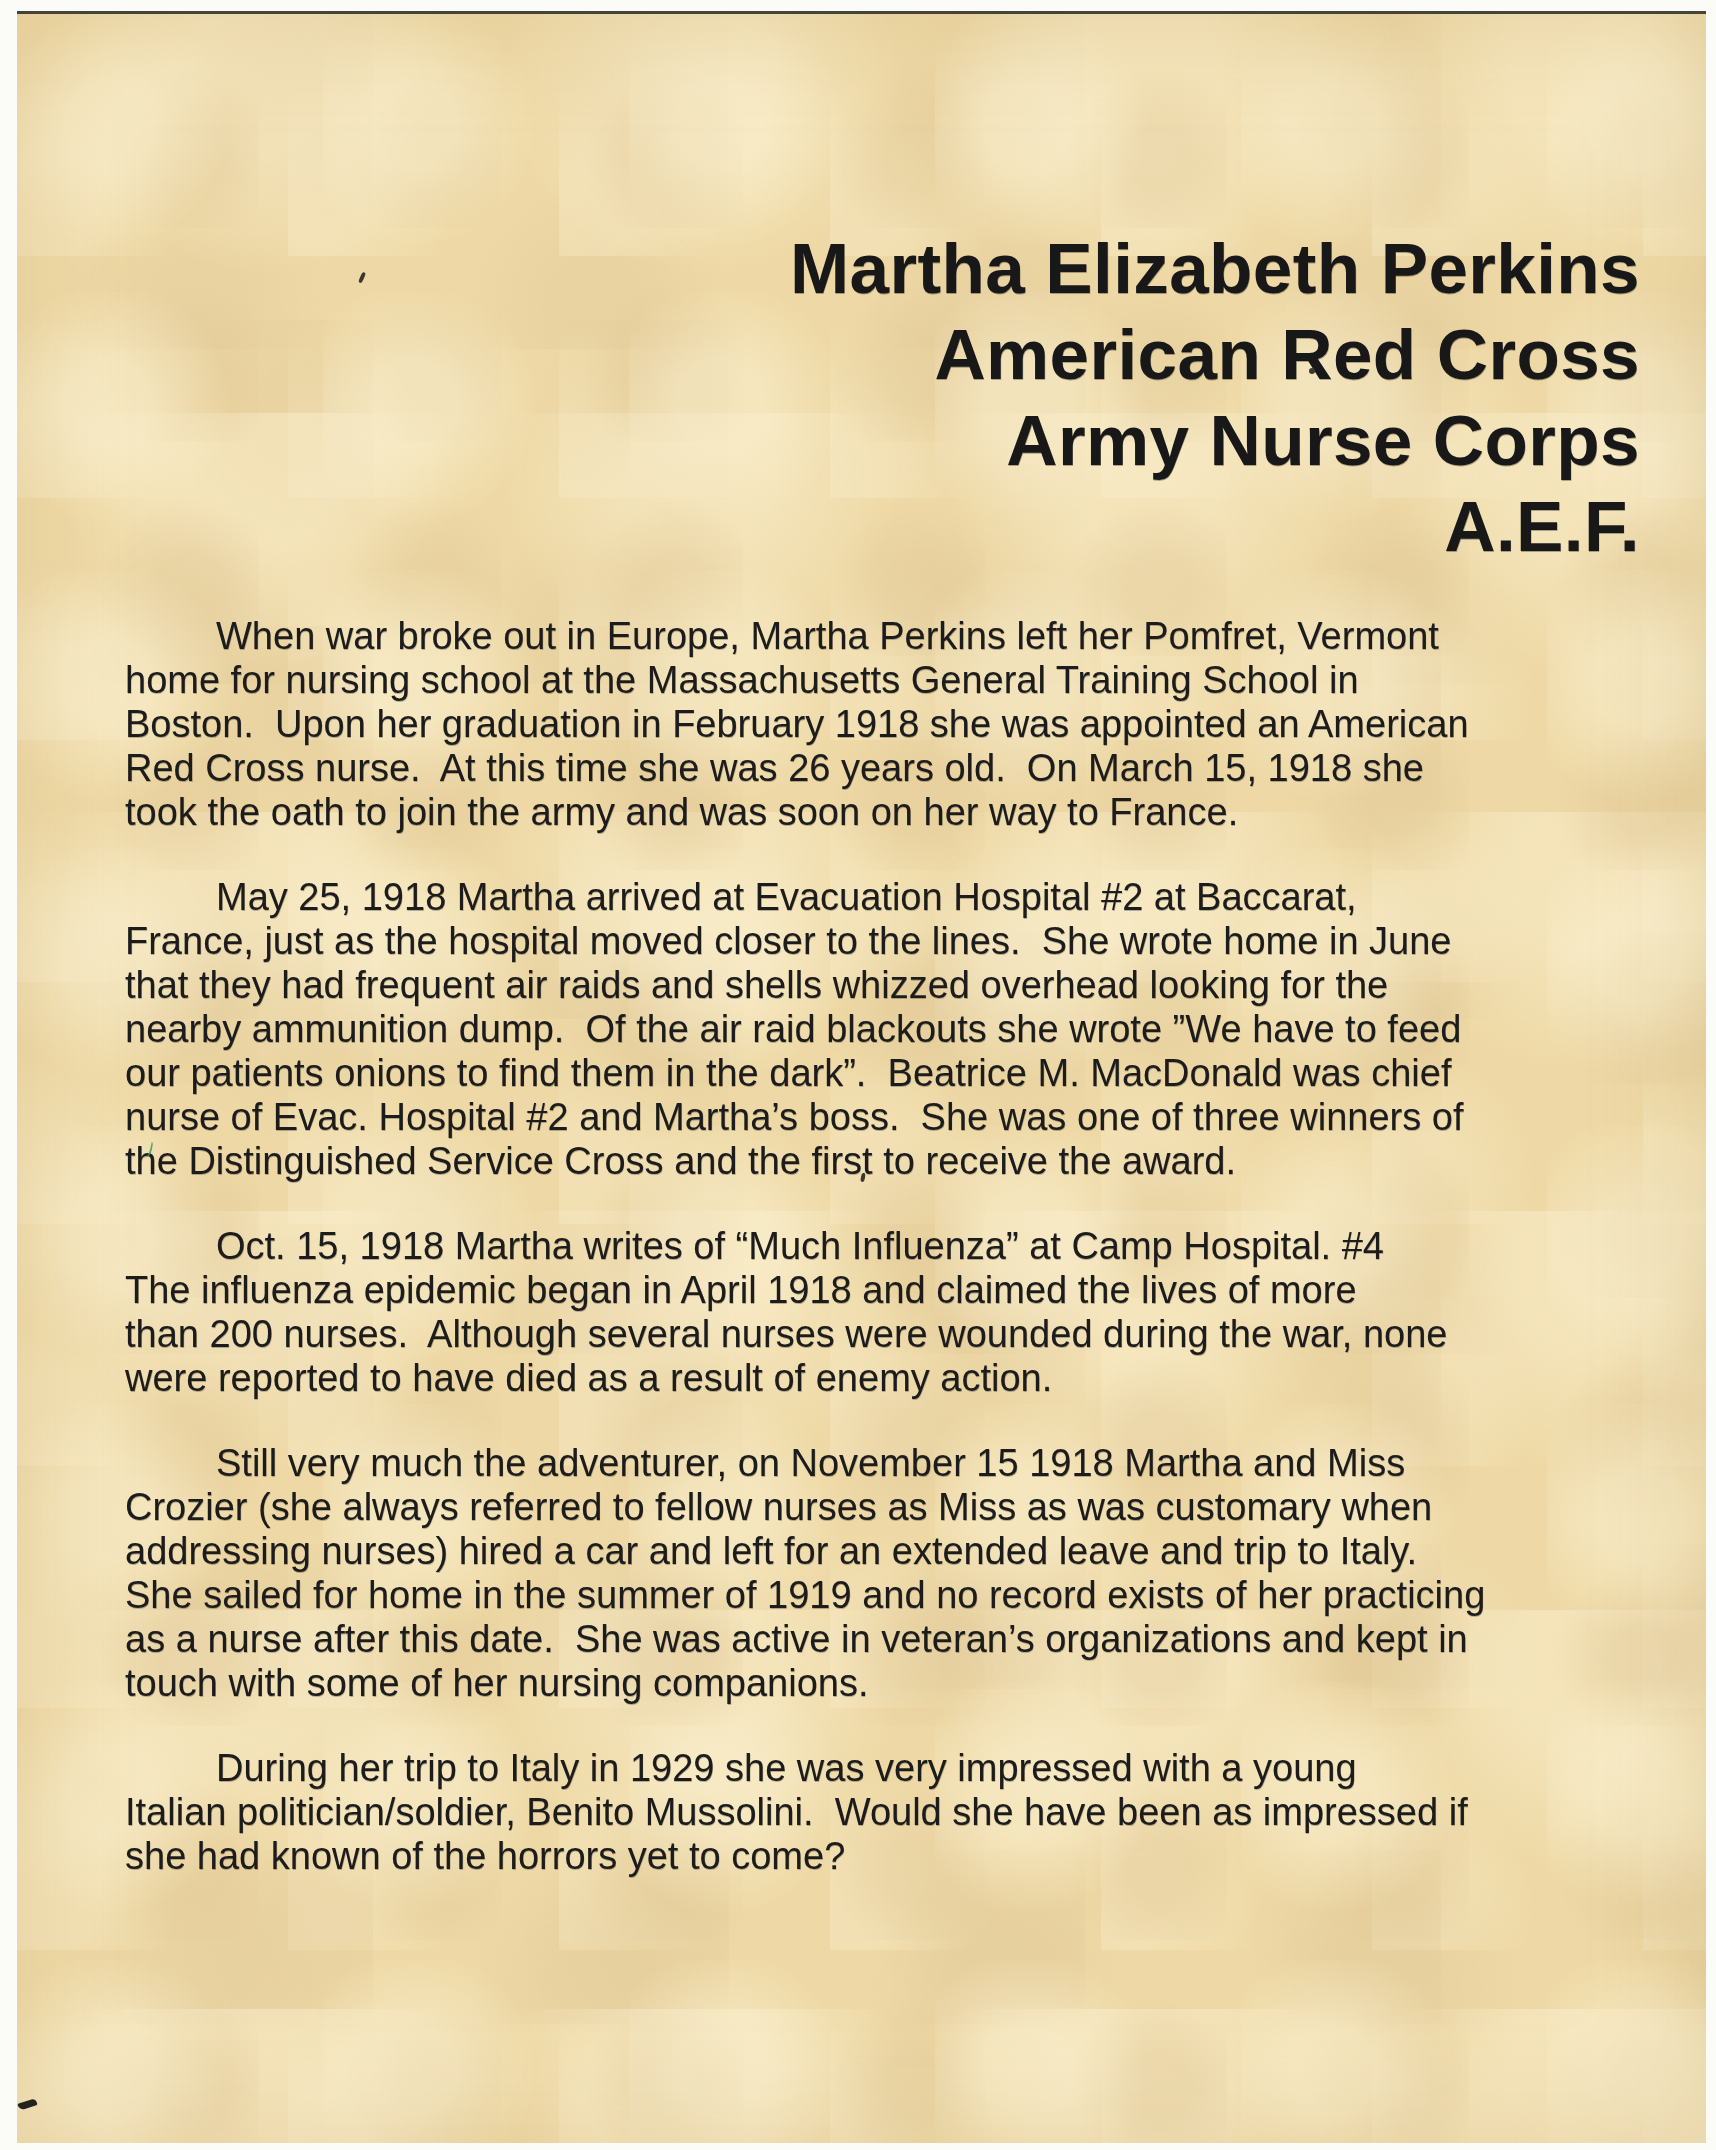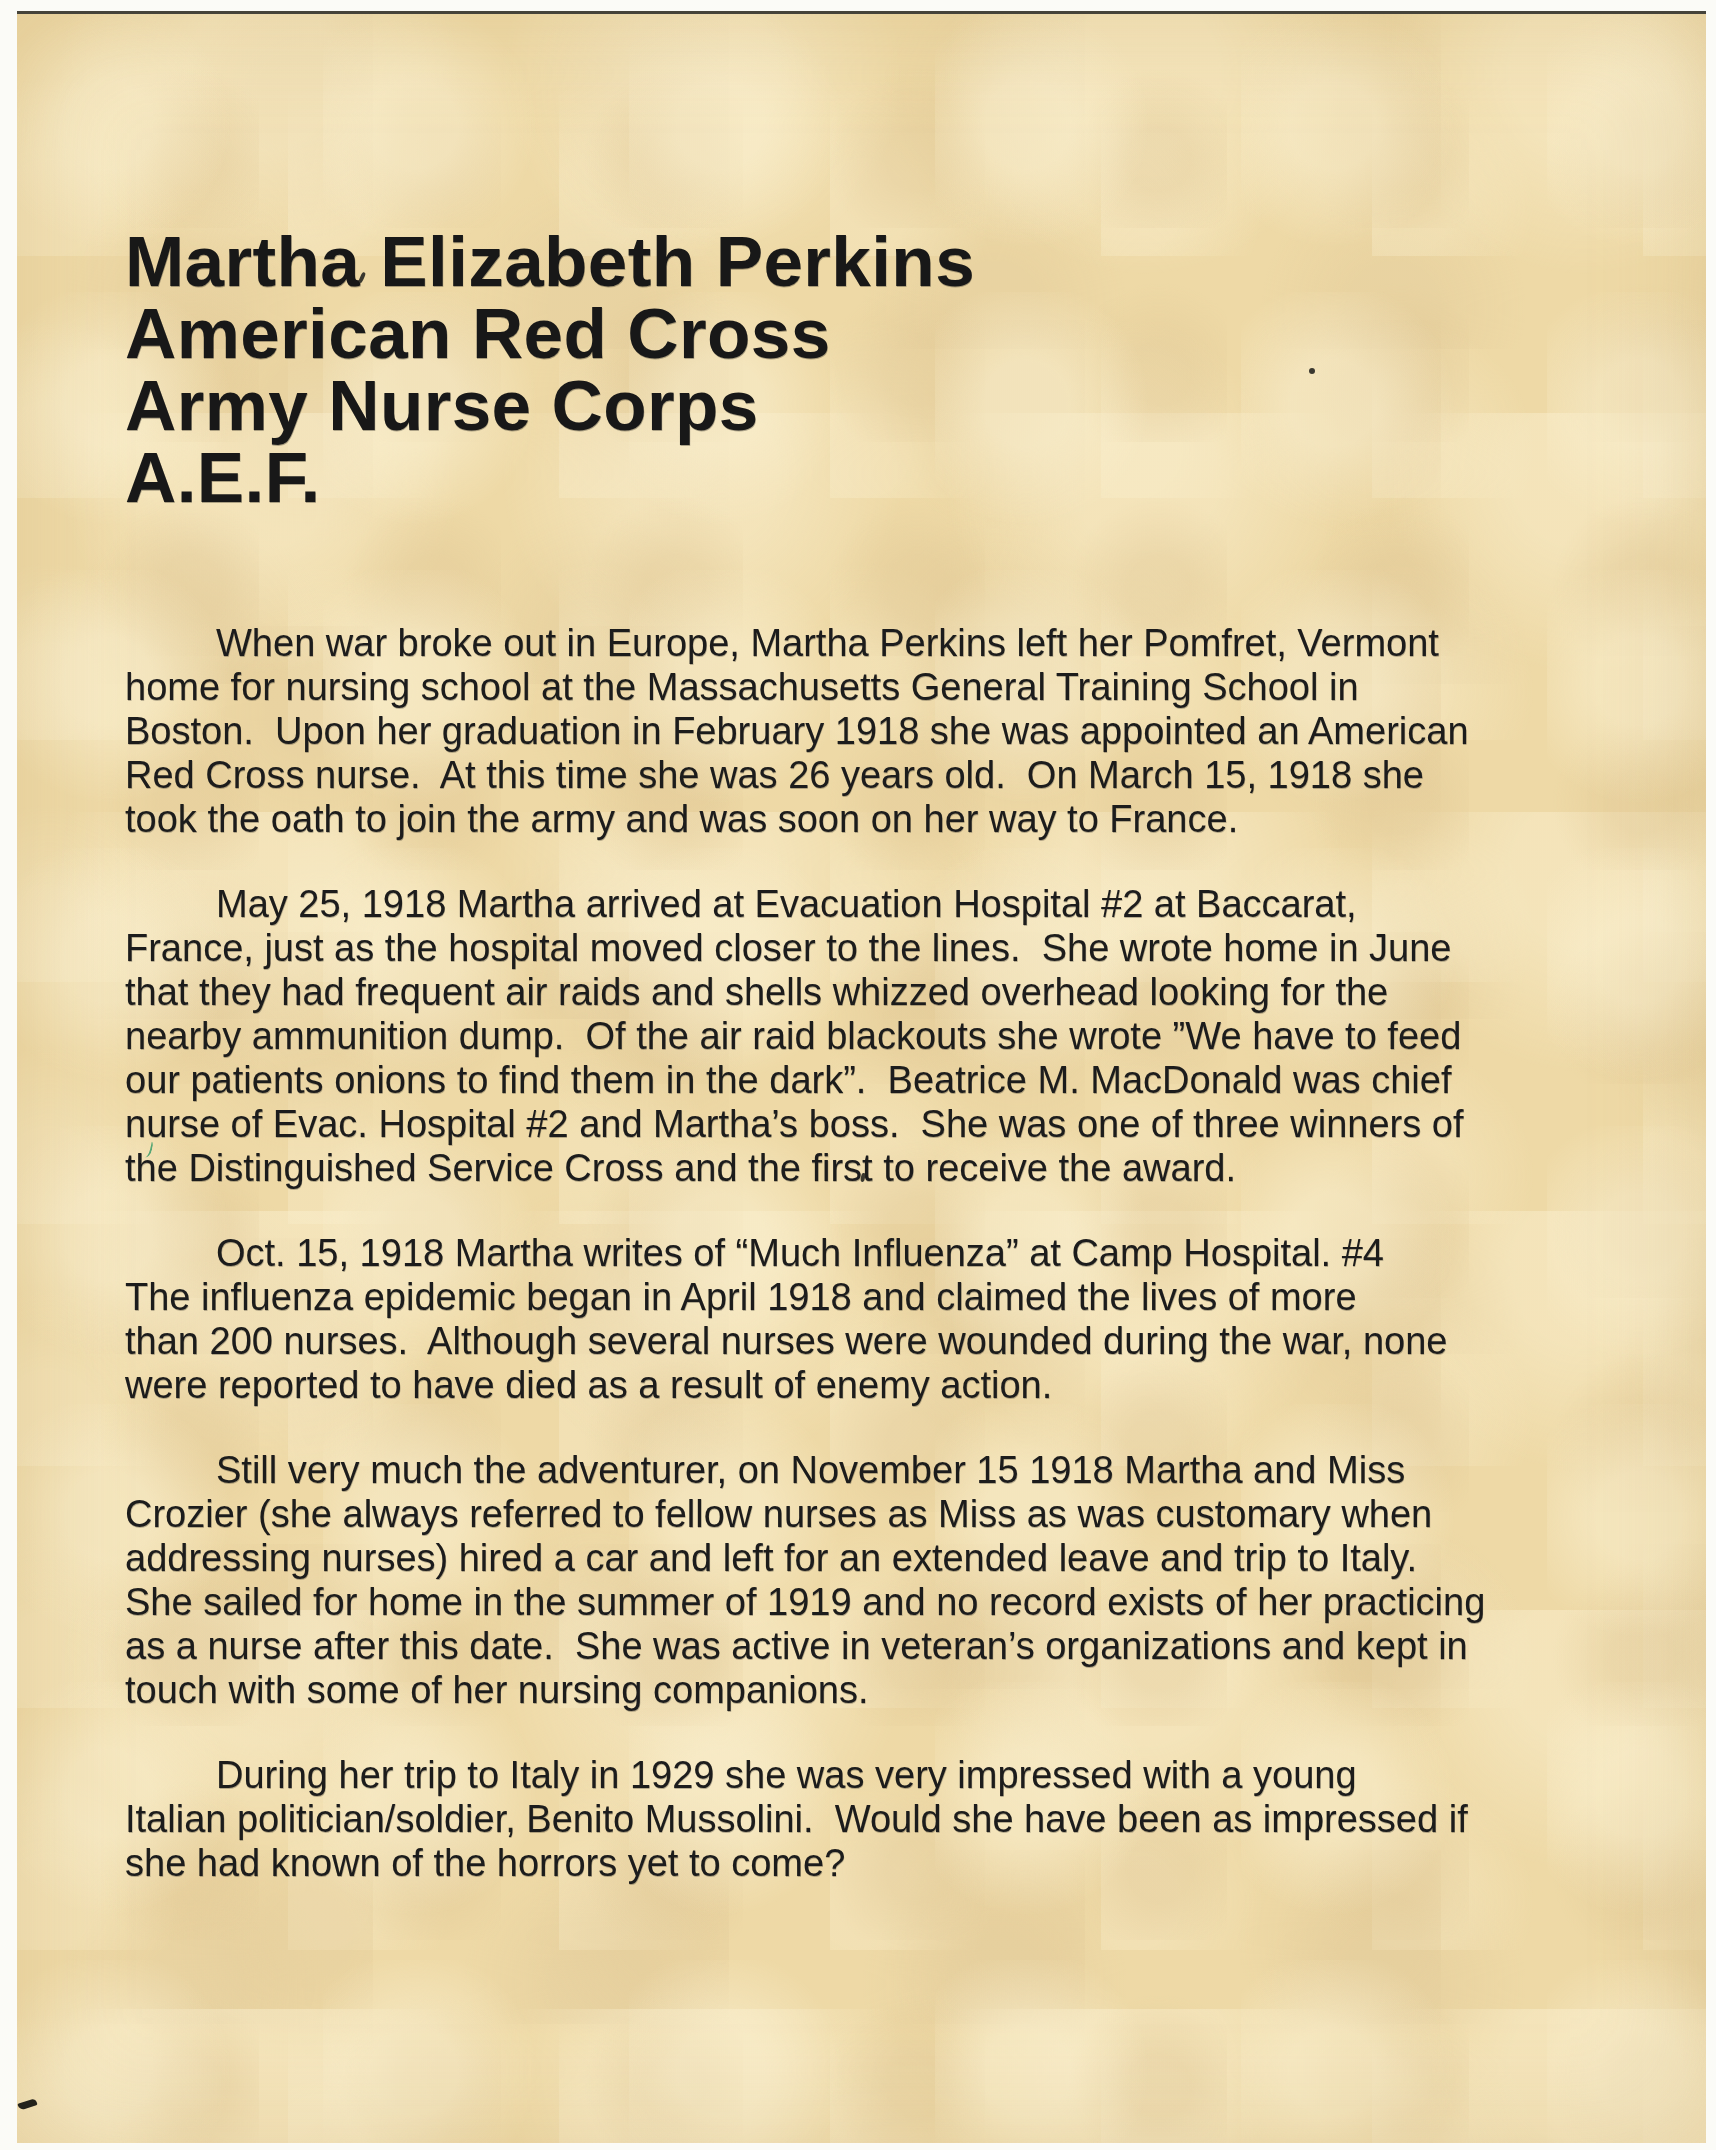--- a/index.html
+++ b/index.html
@@ -21,35 +21,34 @@
       radial-gradient(circle at 72% 68%, rgba(224,199,148,0.40) 0 14%, rgba(224,199,148,0) 40%),
       radial-gradient(circle at 55% 15%, rgba(251,241,210,0.45) 0 18%, rgba(251,241,210,0) 48%),
       radial-gradient(circle at 82% 28%, rgba(226,202,152,0.38) 0 12%, rgba(226,202,152,0) 38%),
       radial-gradient(circle at 12% 80%, rgba(248,236,200,0.40) 0 15%, rgba(248,236,200,0) 42%),
       radial-gradient(circle at 45% 88%, rgba(223,199,150,0.32) 0 13%, rgba(223,199,150,0) 36%);
     background-size: 306px 278px, 242px 214px, 442px 399px, 356px 306px, 271px 242px, 399px 335px;
     box-shadow: inset 0 0 114px rgba(198,168,110,0.28);
   }
   .doc-title{
     position:absolute;
-    top:212px;left:108px;width:1531px;
-    text-align:left;
+    top:212px;left:92px;width:1531px;
+    text-align:right;
     font-weight:bold;
     font-size:71px;
-    line-height:72px;
+    line-height:86px;
     color:#181818;
     white-space:pre-wrap;
     letter-spacing:0.4px;
     text-shadow:0.4px 0.6px 0.6px rgba(40,38,30,0.35);
   }
   .body-text{
     position:absolute;
     top:600px;left:108px;width:1545px;
     color:#1c1c1c;
-    margin-top:7px;
   }
   .para{
     font-size:38px;
     line-height:44px;
     white-space:pre-wrap;
     text-indent:91px;
     margin:0 0 41px 0;
     text-shadow:0.4px 0.5px 0.5px rgba(40,38,30,0.30);
   }
   .green-mark{

